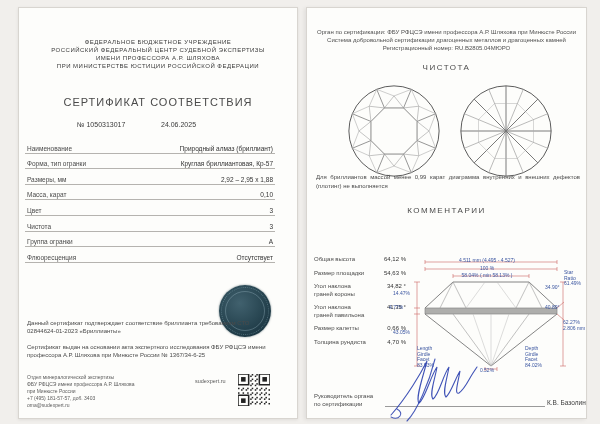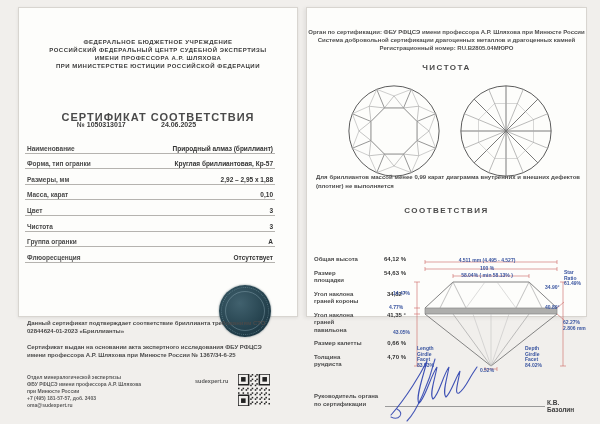--- a/index.html
+++ b/index.html
@@ -5,38 +5,37 @@
   * { margin:0; padding:0; box-sizing:border-box; }
   html,body { width:600px; height:424px; }
   body {
     font-family:"Liberation Sans", sans-serif;
     background:#f1efec;
     color:#3b3b3b;
     position:relative;
     overflow:hidden;
   }
   .page {
-    position:absolute; top:7px; height:310px;
+    position:absolute; top:7px; height:412px;
     background:#fdfdfb;
     border:1px solid #d8d5d0;
     box-shadow:0 1px 3px rgba(0,0,0,.08);
-    font-weight:bold;
   }
   #left-page  { left:18px;  width:280px; }
   #right-page { left:306px; width:281px; box-shadow:-2px 1px 4px rgba(0,0,0,.07); }
 
   .abs { position:absolute; }
   .ctr { text-align:center; width:100%; left:0; }
   .t6 { font-size:6px; line-height:8px; }
   .t7 { font-size:7px; line-height:9px; }
   .caps { letter-spacing:.5px; }
 
   
   .org-block { top:30px; }
-  .cert-title { top:88px; font-size:11px; letter-spacing:1px; color:#4a4a4a;margin-top:15px; }
+  .cert-title { top:88px; font-size:11px; letter-spacing:1px; color:#4a4a4a; }
   .num-line { top:112px; }
   .spec-table { top:130px; left:6px; width:250px; }
   .spec-row {
     display:flex; justify-content:space-between; align-items:flex-end;
     height:15.6px; border-bottom:1px solid #b5b3af; padding:0 2px 1px 2px;
   }
   .spec-row .lbl { font-size:6.5px; color:#4a4a4a; }
   .spec-row .val { font-size:6.5px; color:#333; }
 
   .seal {
@@ -284,21 +283,21 @@
       <line x1="50" y1="50" x2="32.0138786788408" y2="6.577661971969519" stroke="#888" stroke-width="0.6"></line>
       <line x1="50" y1="50" x2="49.99999999999999" y2="3" stroke="#666" stroke-width="0.9"></line>
       <line x1="50" y1="50" x2="67.98612132115923" y2="6.577661971969526" stroke="#888" stroke-width="0.6"></line>
       <line x1="50" y1="50" x2="83.23401871576772" y2="16.76598128423226" stroke="#666" stroke-width="0.9"></line>
       <line x1="50" y1="50" x2="93.42233802803048" y2="32.01387867884079" stroke="#888" stroke-width="0.6"></line>
       <polygon points="78.64026550784989,61.86318640331778 61.86318640331778,78.64026550784989 38.13681359668222,78.64026550784989 21.35973449215011,61.86318640331778 21.359734492150103,38.13681359668223 38.136813596682224,21.359734492150107 61.86318640331779,21.359734492150114 78.64026550784989,38.136813596682224" stroke="#aaa" stroke-width="0.5" fill="none"></polygon>
     </svg>
 
   <div class="abs note">Для бриллиантов массой менее 0,99 карат диаграмма внутренних и внешних дефектов (плотинг) не выполняется</div>
 
-  <div class="abs ctr sec-head" style="top:198px;">СООТВЕТСТВИЯ</div>
+  <div class="abs ctr sec-head" style="top:198px;">КОММЕНТАРИИ</div>
 
   <div class="abs prop-table">
     <div class="prop-row">
       <span class="lbl">Общая высота</span>
       <span class="val">64,12 %</span>
     </div>
     <div class="prop-row">
       <span class="lbl">Размер площадки</span>
       <span class="val">54,63 %</span>
     </div>

